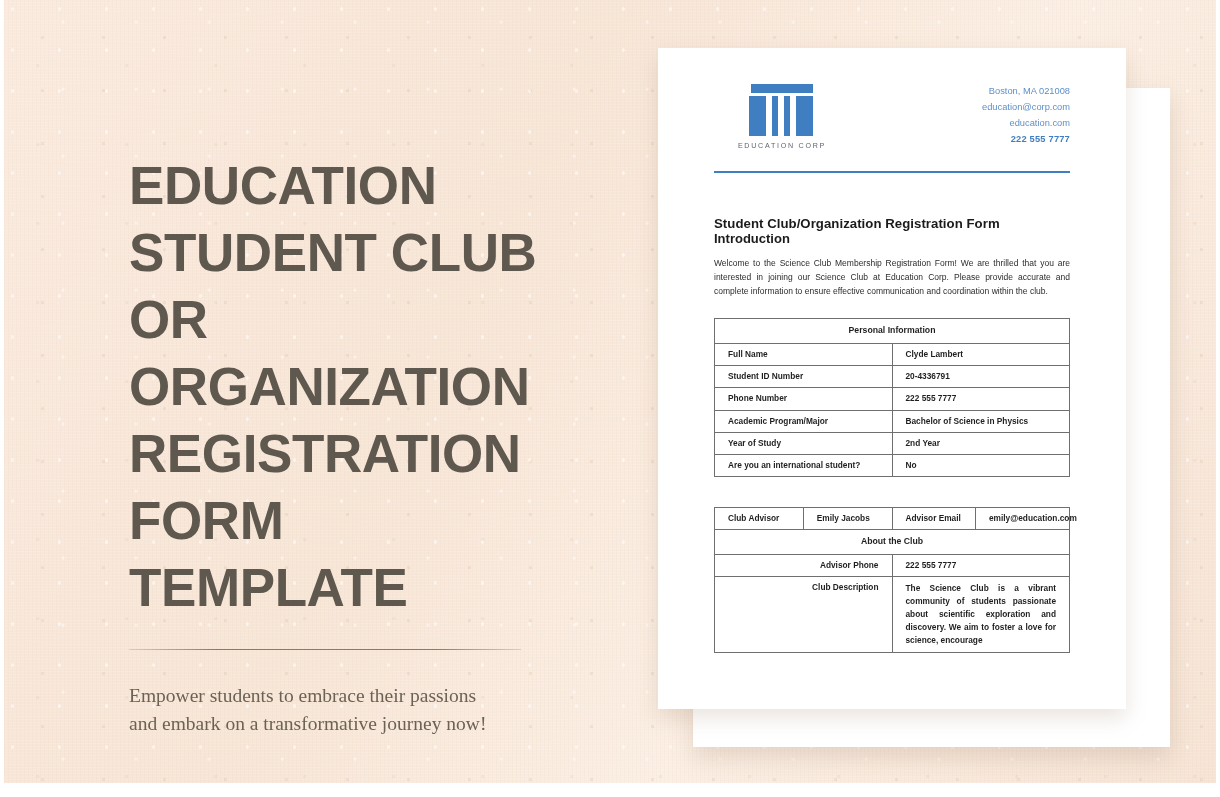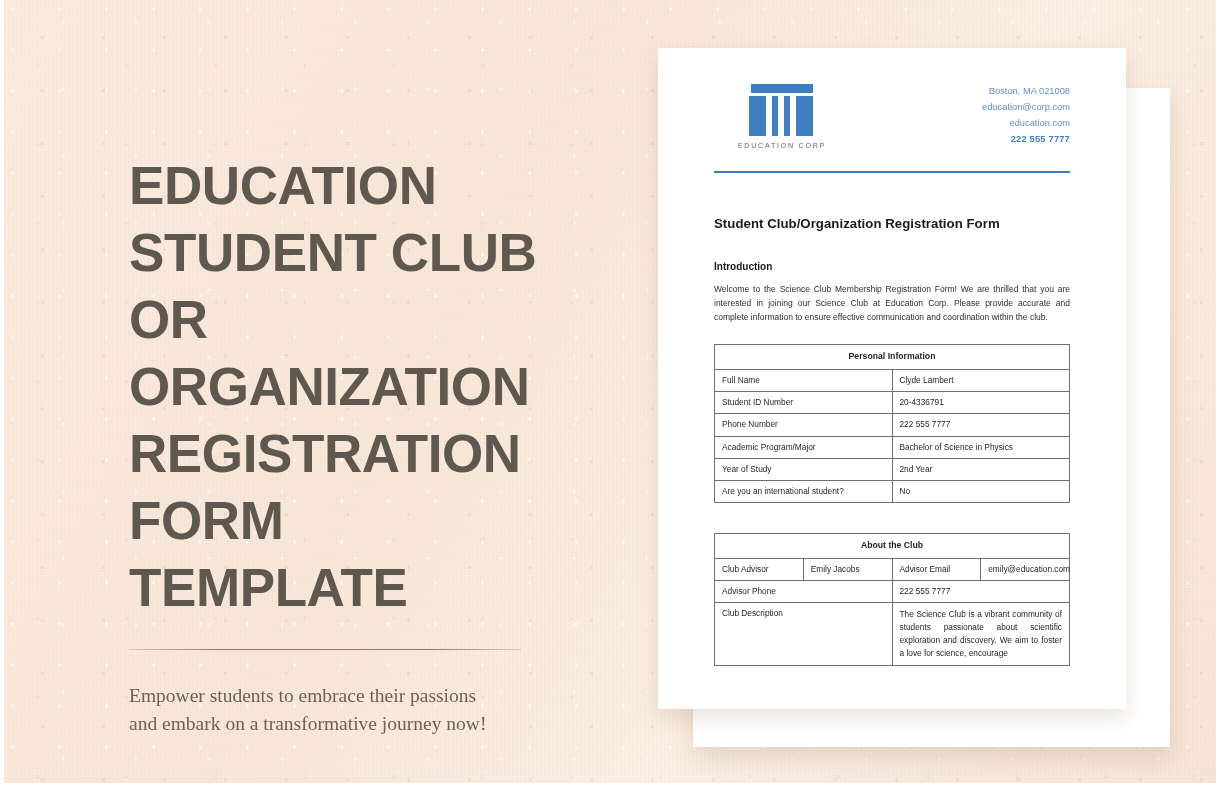--- a/index.html
+++ b/index.html
@@ -130,22 +130,21 @@
   #doc-title{
     margin-top:36px;
     text-align:left;
     font-size:13.2px;
     font-weight:bold;
     color:#1b1b1b;
     letter-spacing:.05px;
   }
 
   #intro-heading{
-    margin-top:30px;
-    font-size:10px;
+    font-size:13px;
     font-weight:bold;
     color:#1b1b1b;
   }
   #intro-text{
     margin-top:11px;
     font-size:8.5px;
     line-height:1.62;
     color:#2c2c2c;
     text-align:justify;
   }
@@ -153,33 +152,33 @@
   
   table{
     width:100%;
     border-collapse:collapse;
     table-layout:fixed;
     font-size:8.3px;
     color:#1f1f1f;
   }
   table td, table th{
     border:1px solid #6f6f6f;
-    padding:5px 7px;
+    padding:5px 13px;
     vertical-align:top;
-    font-weight:normal;
+    font-weight:bold;
     text-align:left;
     line-height:1.35;
   }
   table .section-head{
     text-align:center;
     font-weight:bold;
     font-size:8.7px;
     padding:6px 23px;
   }
-  table .center{ text-align:left; }
+  table .center{ text-align:right; }
   table .justify{ text-align:justify; line-height:1.55; }
 
   #tbl-personal{ margin-top:20px; }
   #tbl-personal td.label{ width:50%; }
 
   #tbl-club{ margin-top:30px; }
   #tbl-club td.q1{ width:25%; }
   #tbl-club td.q2{ width:25%; }
   #tbl-club td.q3{ width:23.5%; }
   #tbl-club td.q4{ width:26.5%; }
@@ -267,29 +266,29 @@
         <tr>
           <td class="label">Are you an international student?</td>
           <td>No</td>
         </tr>
       </tbody>
     </table>
 
     <table id="tbl-club">
       <tbody>
         <tr>
-          <td class="section-head" colspan="4">About the Club</td>
-        </tr>
-        <tr>
           <td class="q1">Club Advisor</td>
           <td class="q2">Emily Jacobs</td>
           <td class="q3">Advisor Email</td>
           <td class="q4">emily@education.com</td>
         </tr>
         <tr>
+          <td class="section-head" colspan="4">About the Club</td>
+        </tr>
+        <tr>
           <td class="half center" colspan="2">Advisor Phone</td>
           <td class="half" colspan="2">222 555 7777</td>
         </tr>
         <tr>
           <td class="half center desc" colspan="2">Club Description</td>
           <td class="half justify desc" colspan="2">The Science Club is a vibrant community of students passionate about scientific exploration and discovery. We aim to foster a love for science, encourage</td>
         </tr>
       </tbody>
     </table>
 

